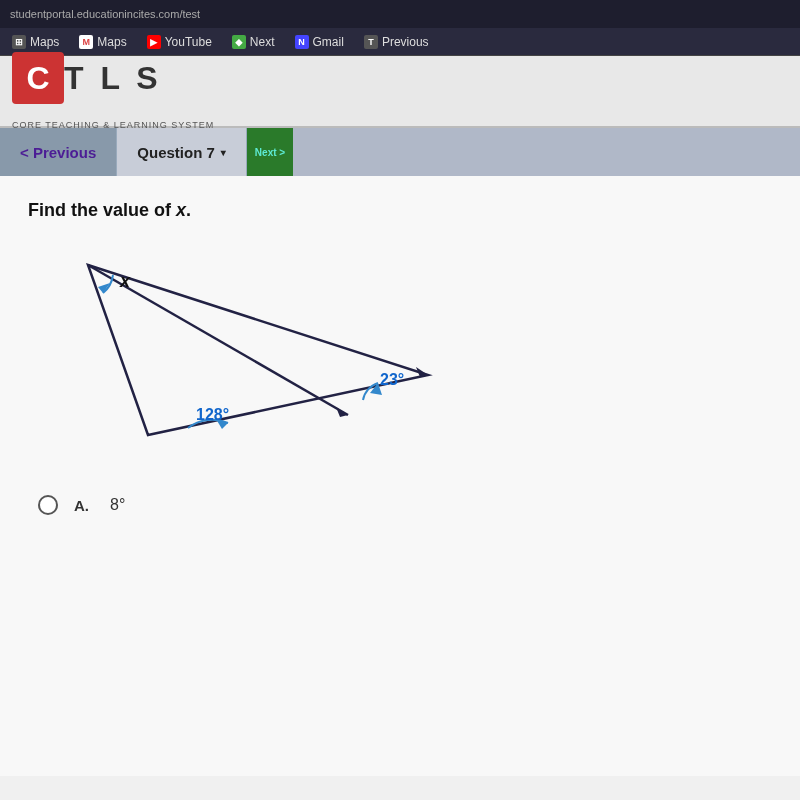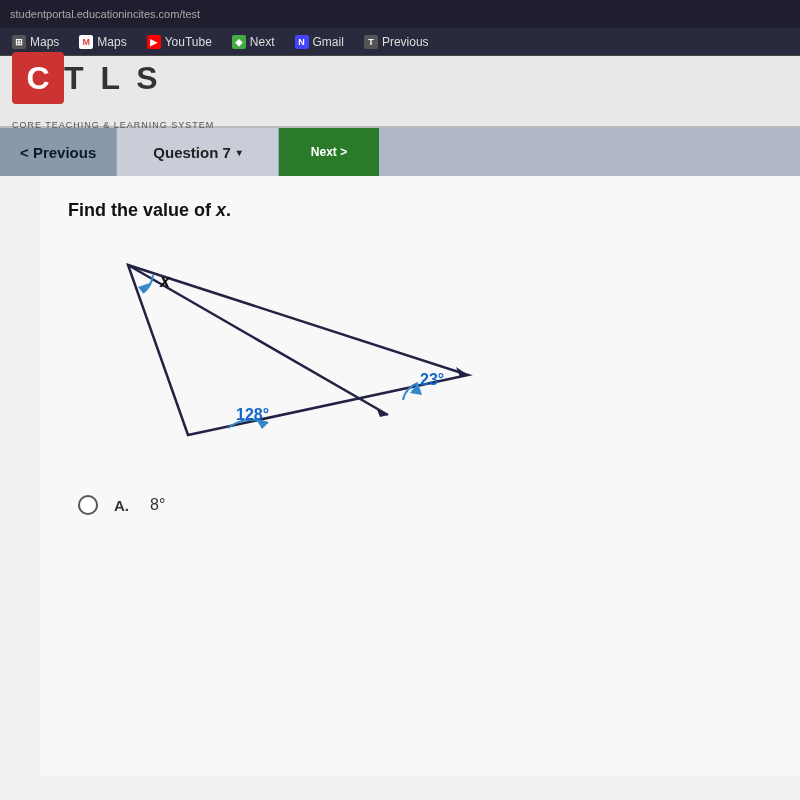--- a/index.html
+++ b/index.html
@@ -131,64 +131,63 @@
     .nav-bar {
       background: #b0b8c8;
       display: flex;
       align-items: stretch;
       height: 48px;
       padding: 0;
     }
 
     .nav-previous {
       background: #8899aa;
-      color: #0f172a;
+      color: #4c1d95;
       font-size: 15px;
       font-weight: bold;
       padding: 0 20px;
       display: flex;
       align-items: center;
       cursor: pointer;
       border-right: 1px solid #99aabc;
     }
 
     .nav-question {
       background: #c8cdd8;
       color: #222;
       font-size: 15px;
       font-weight: bold;
-      padding: 0 36px;
+      padding: 0 20px;
       display: flex;
       align-items: center;
       cursor: pointer;
       gap: 6px;
       border-right: 1px solid #99aabc;
     }
 
     .nav-next {
       background: #2a7a2a;
-      color: #ffffff;
-      font-size: 12px;
-      font-weight: bold;
-      padding: 0 32px;
+      color: #5eead4;
+      font-size: 10px;
+      font-weight: bold;
+      padding: 0 8px;
       display: flex;
       align-items: center;
       cursor: pointer;
     }
 
     .chevron-down {
       font-size: 10px;
     }
 
     
     .quiz-content {
       background: #f8f8f8;
       padding: 24px 28px;
       min-height: 600px;
-      margin-left: 40px;
     }
 
     .question-text {
       font-size: 18px;
       font-weight: bold;
       color: #111;
       margin-bottom: 24px;
     }
 
     .question-text em {

